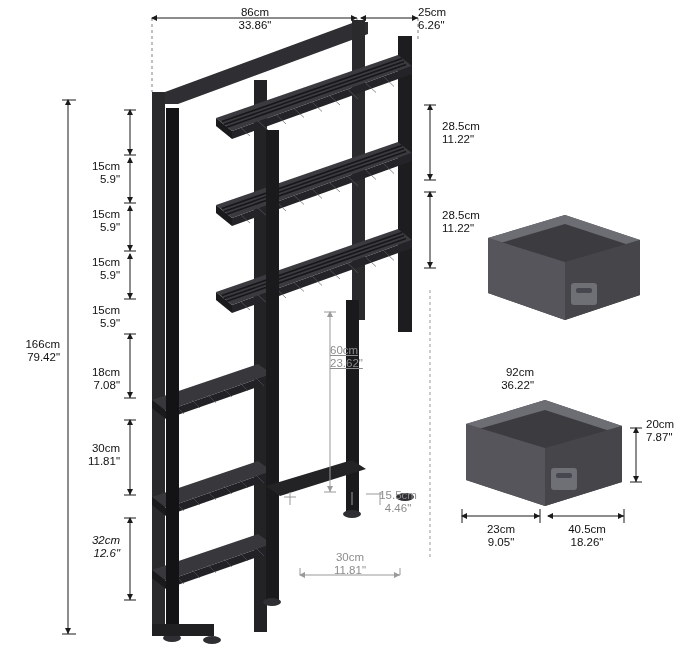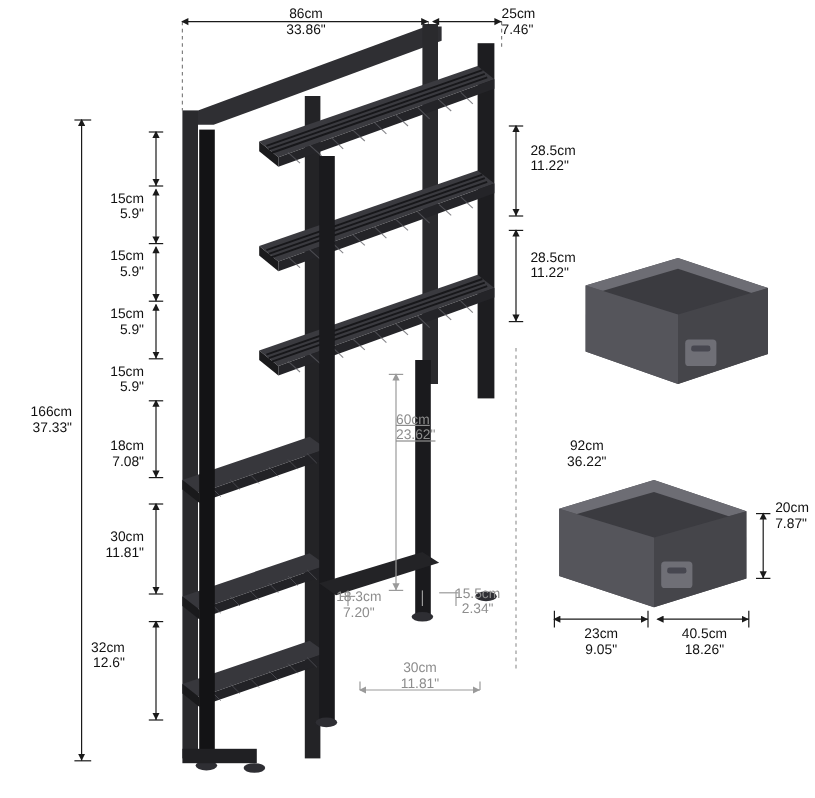--- a/index.html
+++ b/index.html
@@ -276,57 +276,55 @@
 
       <line x1="548" y1="516" x2="624" y2="516" marker-start="url(#al)" marker-end="url(#ar)"></line>
       <line x1="624" y1="509" x2="624" y2="523"></line>
     </g>
   </svg>
 
   <div class="dim" style="left:170px; top:6px; width:170px;">86cm
 33.86"</div>
 
   <div class="dim" style="left:418px; top:6px; width:100px; text-align:left;">25cm
-7.46"</div>
+6.26"</div>
 
   <div class="dim left" style="left:0px; top:338px; width:60px;">166cm
-37.33"</div>
+79.42"</div>
 
   <div class="dim left" style="left:24px; top:160px; width:96px;">15cm
 5.9"</div>
   <div class="dim left" style="left:24px; top:208px; width:96px;">15cm
 5.9"</div>
   <div class="dim left" style="left:24px; top:256px; width:96px;">15cm
 5.9"</div>
   <div class="dim left" style="left:24px; top:304px; width:96px;">15cm
 5.9"</div>
   <div class="dim left" style="left:24px; top:366px; width:96px;text-align:right;">18cm
 7.08"</div>
   <div class="dim left" style="left:24px; top:442px; width:96px;">30cm
 11.81"</div>
-  <div class="dim left" style="left:8px; top:534px; width:96px;">32cm
+  <div class="dim left" style="left:24px; top:534px; width:96px;font-style:italic;">32cm
 12.6"</div>
 
   <div class="dim" style="left:442px; top:120px; width:100px; text-align:left;">28.5cm
 11.22"</div>
   <div class="dim" style="left:442px; top:209px; width:100px; text-align:left;">28.5cm
 11.22"</div>
 
   <div class="dim gray" style="left:330px; top:344px; width:80px; text-align:left;text-decoration:underline;">60cm
 23.62"</div>
 
-  <div class="dim gray" style="left:256px; top:492px; width:86px;">18.3cm
-7.20"</div>
   <div class="dim gray" style="left:358px; top:489px; width:80px;">15.5cm
-2.34"</div>
+4.46"</div>
 
   <div class="dim gray" style="left:300px; top:551px; width:100px;">30cm
 11.81"</div>
 
-  <div class="dim" style="left:444px; top:366px; width:90px; text-align:center;">92cm
+  <div class="dim" style="left:444px; top:366px; width:90px; text-align:right;">92cm
 36.22"</div>
 
   <div class="dim" style="left:646px; top:418px; width:40px; text-align:left;">20cm
 7.87"</div>
 
   <div class="dim" style="left:456px; top:523px; width:90px;">23cm
 9.05"</div>
 
   <div class="dim" style="left:540px; top:523px; width:94px;">40.5cm
 18.26"</div>

